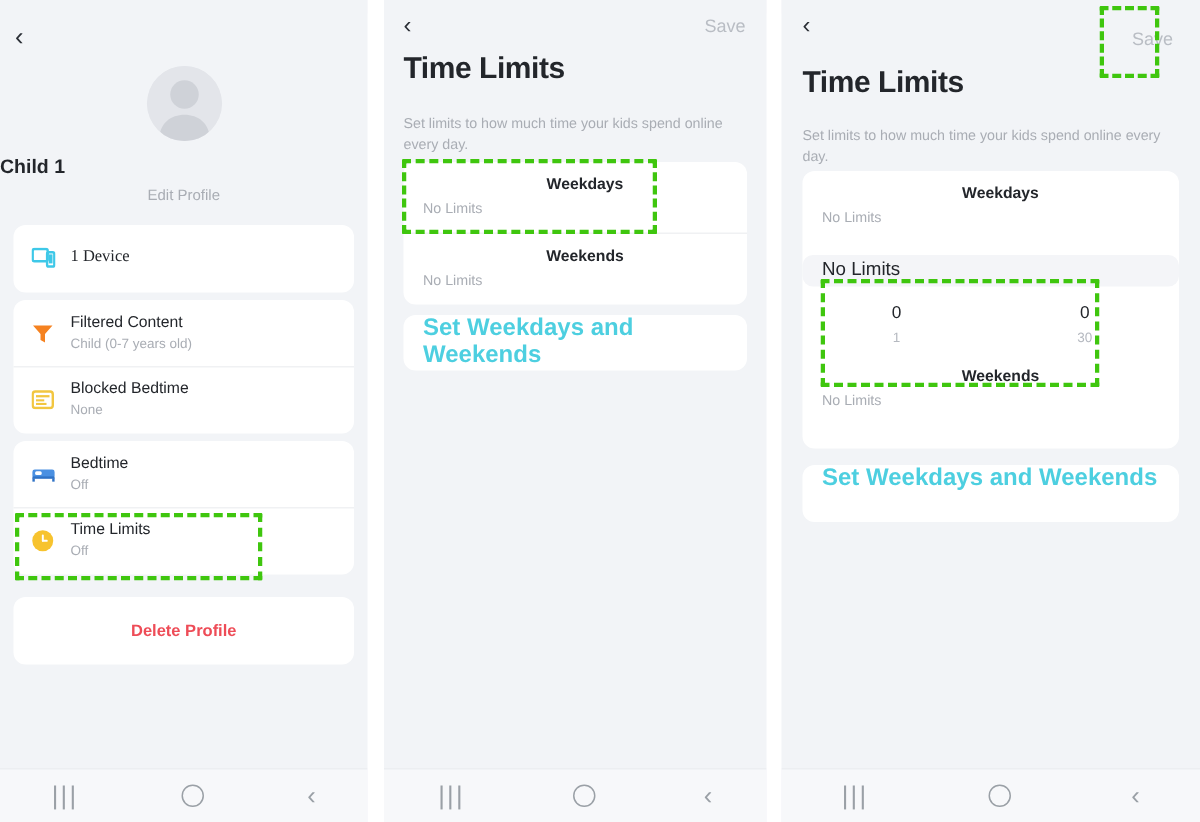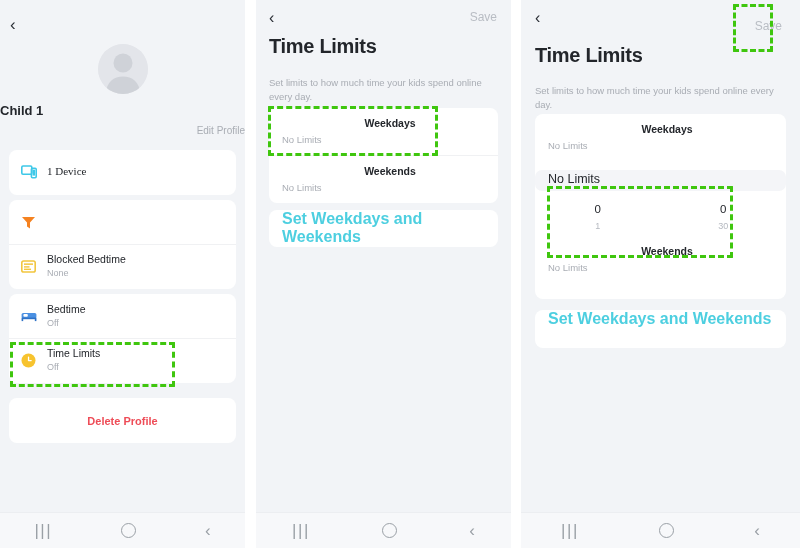--- a/index.html
+++ b/index.html
@@ -43,21 +43,21 @@
     position:absolute; left:50%; transform:translateX(-50%); top:44px;
     width:50px; height:50px; border-radius:50%;
     background:#e3e5ea; overflow:hidden;
   }
   .avatar svg { position:absolute; left:0; top:0; }
   .child-name {
     position:absolute; top:103px; left:0; width:100%; text-align:left;
     font-size:13px; font-weight:bold; color:#23262b;
   }
   .edit-profile {
-    position:absolute; top:125px; left:0; width:100%; text-align:right;
+    position:absolute; top:125px; left:0; width:100%; text-align:center;
     font-size:10px; color:#a9adb4;
   }
 
   .card {
     position:absolute; left:9px; width:227px;
     background:#ffffff; border-radius:8px;
   }
   #card-device { top:150px; height:45px; }
   #card-content { top:200px; height:89px; }
   #card-time { top:294px; height:89px; }
@@ -166,20 +166,24 @@
         </div>
       </div>
     </div>
 
     <div class="card" id="card-content">
       <div class="row">
         <div class="row-icon">
           <svg width="15" height="15" viewBox="0 0 15 15">
             <path d="M1 2 H14 L9 7.6 V13.4 L6 11.6 V7.6 Z" fill="#f58220"></path>
           </svg>
+        </div>
+        <div class="row-text">
+          <div class="row-title">Filtered Content</div>
+          <div class="row-sub">Child (0-7 years old)</div>
         </div>
       </div>
       <div class="row">
         <div class="row-icon">
           <svg width="15" height="13" viewBox="0 0 15 13">
             <rect x="0.8" y="1" width="13.4" height="11" rx="1.8" fill="none" stroke="#f2c640" stroke-width="1.6"></rect>
             <rect x="3" y="3.4" width="9" height="1.5" fill="#f2c640"></rect>
             <rect x="3" y="6.2" width="5.5" height="1.4" fill="#f2c640"></rect>
             <rect x="3" y="8.6" width="7" height="1.4" fill="#f2c640"></rect>
           </svg>

